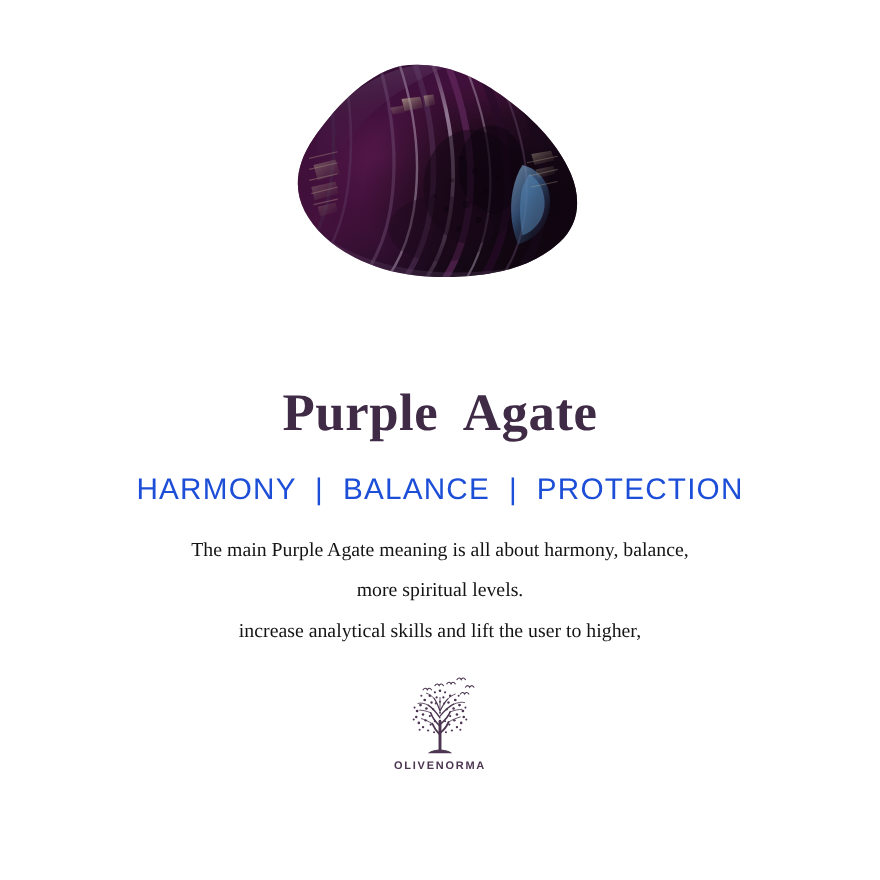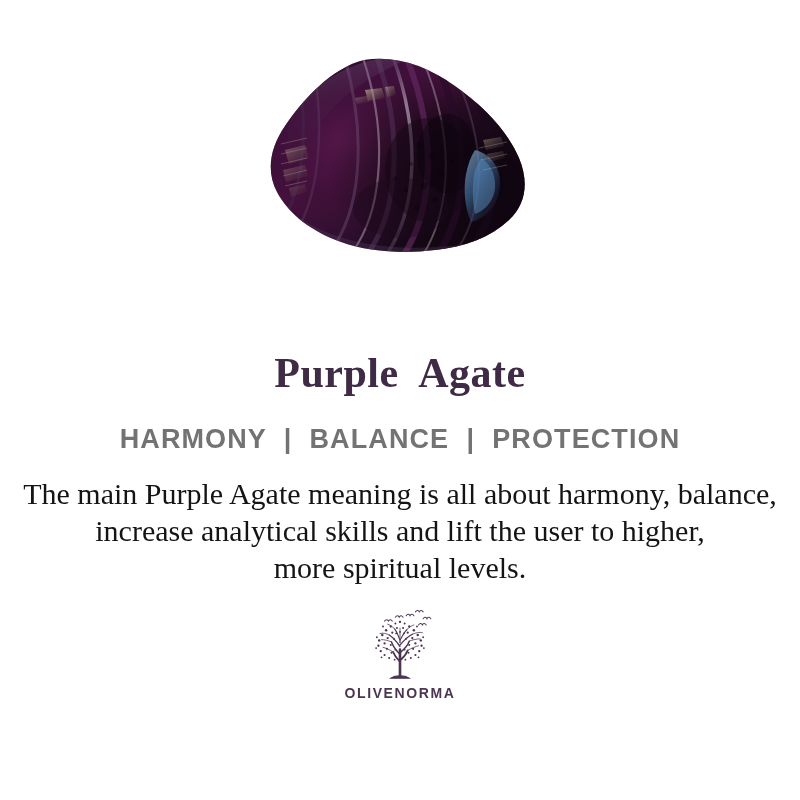--- a/index.html
+++ b/index.html
@@ -41,52 +41,52 @@
   }
   .stone-svg {
     display: block;
     width: 262px;
     height: 200px;
   }
 
   
   .title {
     font-family: "Liberation Serif", serif;
-    font-size: 42px;
+    font-size: 48px;
     font-weight: 700;
     color: #3f2b45;
     letter-spacing: 0.5px;
     line-height: 1;
     margin: 0;
     padding-top: 52px;
     text-align: center;
     white-space: pre;
   }
 
   
   .subtitle {
     font-family: "Liberation Sans", sans-serif;
     font-size: 27px;
-    font-weight: 700;
-    color: #737373;
+    font-weight: 400;
+    color: #1d4ed8;
     letter-spacing: 1.1px;
     margin: 0;
     padding-top: 30px;
     text-align: right;
     white-space: pre;
   }
 
   
   .body-copy {
     width: 760px;
     margin: 0;
     padding-top: 20px;
     text-align: center;
     font-family: "Liberation Serif", serif;
-    font-size: 30px;
+    font-size: 18px;
     line-height: 37px;
     color: #141414;
   }
   .body-copy .line {
     display: block;
     white-space: pre;
   }
 
   
   .logo {
@@ -95,21 +95,21 @@
     flex-direction: column;
     align-items: center;
   }
   .logo-mark {
     display: block;
     width: 78px;
     height: 74px;
   }
   .logo-text {
     font-family: "Liberation Sans", sans-serif;
-    font-size: 14px;
+    font-size: 10px;
     font-weight: 700;
     letter-spacing: 1.6px;
     color: #4b3550;
     margin-top: 3px;
   }
 </style>
 </head>
 <body>
 
 <div class="page">
@@ -260,22 +260,22 @@
       </svg>
     </div>
   </div>
 
   <h1 class="title">Purple  Agate</h1>
 
   <div class="subtitle">HARMONY  |  BALANCE  |  PROTECTION</div>
 
   <div class="body-copy">
     <span class="line">The main Purple Agate meaning is all about harmony, balance,</span>
+    <span class="line">more spiritual levels.</span>
     <span class="line">increase analytical skills and lift the user to higher,</span>
-    <span class="line">more spiritual levels.</span>
   </div>
 
   <div class="logo">
     <svg class="logo-mark" viewBox="0 0 100 96" xmlns="http://www.w3.org/2000/svg">
       <g stroke="#4b3550" fill="none" stroke-linecap="round">
 
         <path d="M50,88 L50,54" stroke-width="3.4"></path>
         <path d="M50,88 C45,88 41,89 38,91 L62,91 C59,89 55,88 50,88 Z" stroke-width="1.4" fill="#4b3550"></path>
         <path d="M50,70 C46,66 43,62 41,57" stroke-width="2.2"></path>
         <path d="M50,68 C55,64 58,60 60,55" stroke-width="2.2"></path>

